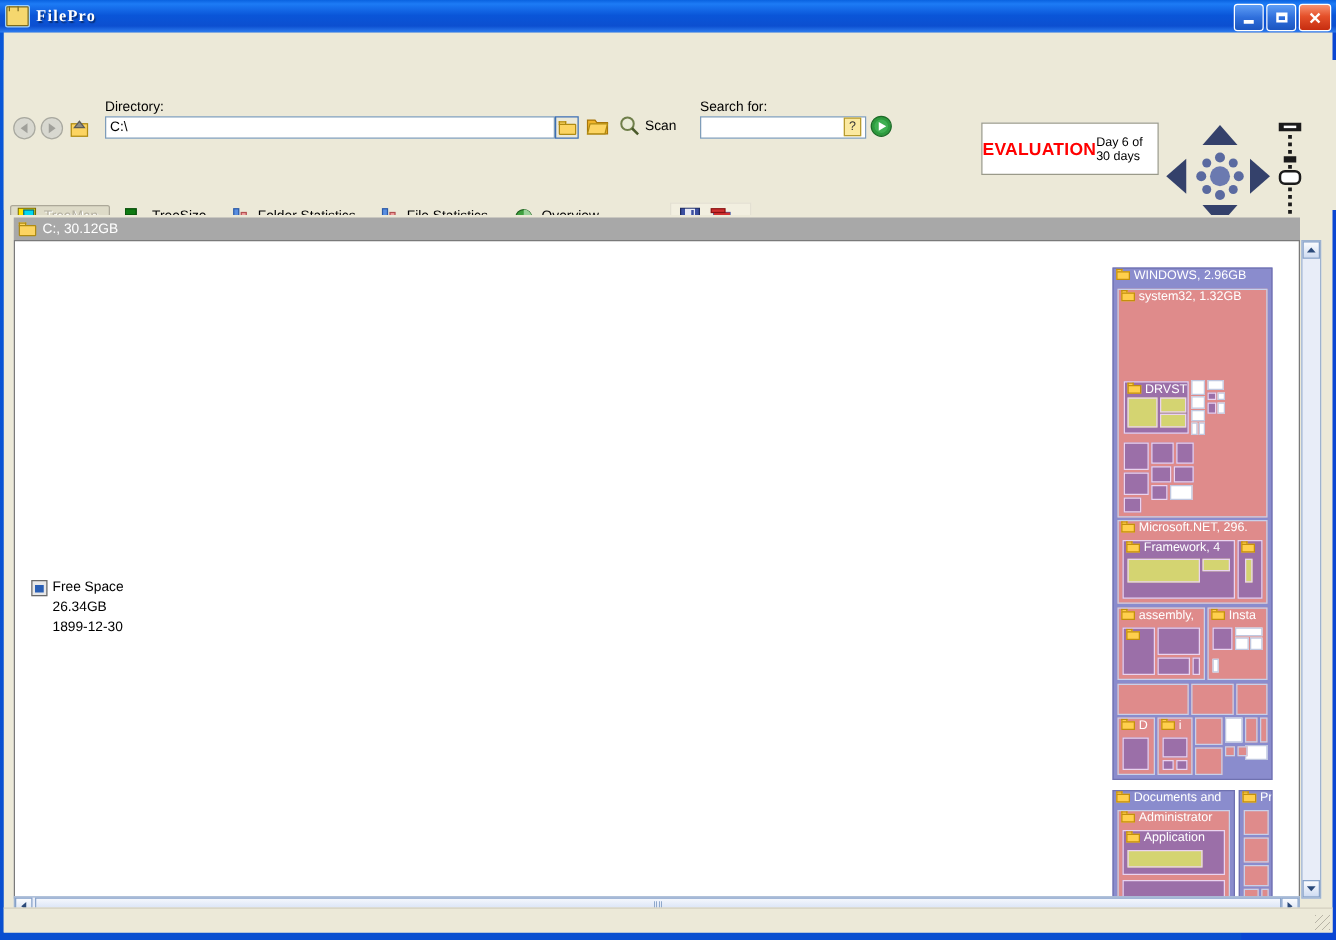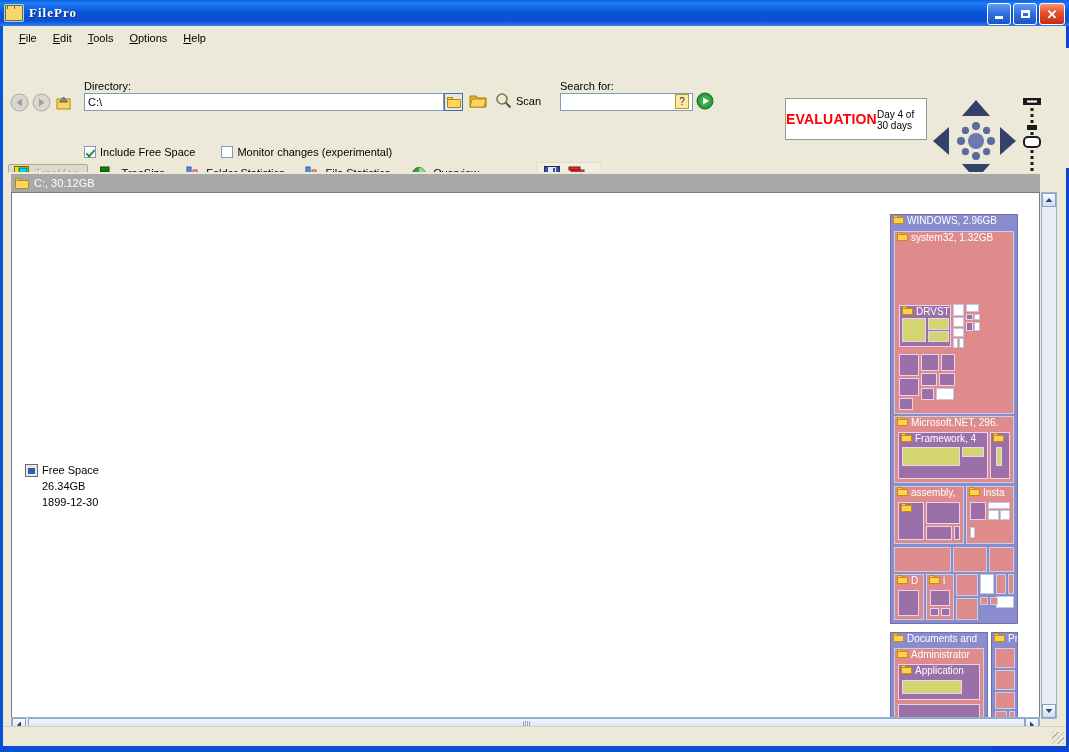--- a/index.html
+++ b/index.html
@@ -251,27 +251,20 @@
             <div class="wb-max"></div>
           </div>
       <div class="wbtn close">
             <span class="wb-x">✕</span>
           </div>
     </div>
   </div>
 
   <div class="client">
 
-    <div class="menubar">
-      <div class="menu-item"><u>F</u>ile</div>
-      <div class="menu-item"><u>E</u>dit</div>
-      <div class="menu-item"><u>T</u>ools</div>
-      <div class="menu-item"><u>O</u>ptions</div>
-      <div class="menu-item"><u>H</u>elp</div>
-    </div>
 
     <div class="toolbar">
 
       <div class="lbl dir-label">Directory:</div>
 
       <div class="navbtns">
         <div class="navbtn">
           <svg width="19" height="19" viewBox="0 0 19 19">
                 <circle cx="9.5" cy="9.5" r="8.5" fill="#d8d8d0" stroke="#a9a9a0"></circle>
                 <path d="M12 5.5 L6.5 9.5 L12 13.5 Z" fill="#a0a09a"></path>
@@ -317,30 +310,20 @@
       <input class="search-input" value="" style="">
       <div class="search-q">?</div>
       <div class="search-go">
         <svg width="18" height="18" viewBox="0 0 18 18">
           <circle cx="9" cy="9" r="8" fill="#2e9a3e" stroke="#1d6b28"></circle>
           <circle cx="9" cy="9" r="5.4" fill="#4fc163" opacity=".55"></circle>
           <path d="M7 5.5 L13 9 L7 12.5 Z" fill="#ffffff"></path>
         </svg>
       </div>
 
-      <div class="chk-row">
-        <label class="chk-item">
-          <span class="chk on"></span>
-          <span class="lbl">Include Free Space</span>
-        </label>
-        <label class="chk-item">
-          <span class="chk"></span>
-          <span class="lbl">Monitor changes (experimental)</span>
-        </label>
-      </div>
 
       <div class="viewbar">
         <div class="vtab active">
           <svg width="15" height="14" viewBox="0 0 15 14">
             <rect x="0.5" y="0.5" width="14" height="13" fill="#ffe400" stroke="#7a6a00"></rect>
             <rect x="5" y="2" width="8" height="10" fill="#00d8f0" stroke="#046b7a"></rect>
           </svg>
           <span>TreeMap</span>
         </div>
         <div class="vtab">
@@ -384,21 +367,21 @@
           <rect x="3" y="4" width="13" height="11" fill="#ffffff" stroke="#3b4fa0"></rect>
           <rect x="3" y="4" width="13" height="2" fill="#d03030"></rect>
           <rect x="5" y="8" width="9" height="1.5" fill="#d03030"></rect>
           <rect x="5" y="11" width="9" height="1.5" fill="#3b4fa0"></rect>
           <rect x="1" y="1" width="11" height="3" fill="#d03030" stroke="#8a1010"></rect>
         </svg>
       </div>
 
       <div class="evalbox">
         <div class="eval-title">EVALUATION</div>
-        <div class="eval-sub">Day 4 of 30 days</div>
+        <div class="eval-sub">Day 6 of 30 days</div>
       </div>
 
       <div class="navpad">
         <svg style="position:absolute;left:28px;top:0;" width="34" height="20" viewBox="0 0 34 20">
           <path d="M17 2 L31 18 L3 18 Z" fill="#34416b"></path>
         </svg>
         <svg style="position:absolute;left:0;top:26px;" width="20" height="34" viewBox="0 0 20 34">
           <path d="M2 17 L18 3 L18 31 Z" fill="#34416b"></path>
         </svg>
         <svg style="position:absolute;left:67px;top:26px;" width="20" height="34" viewBox="0 0 20 34">

